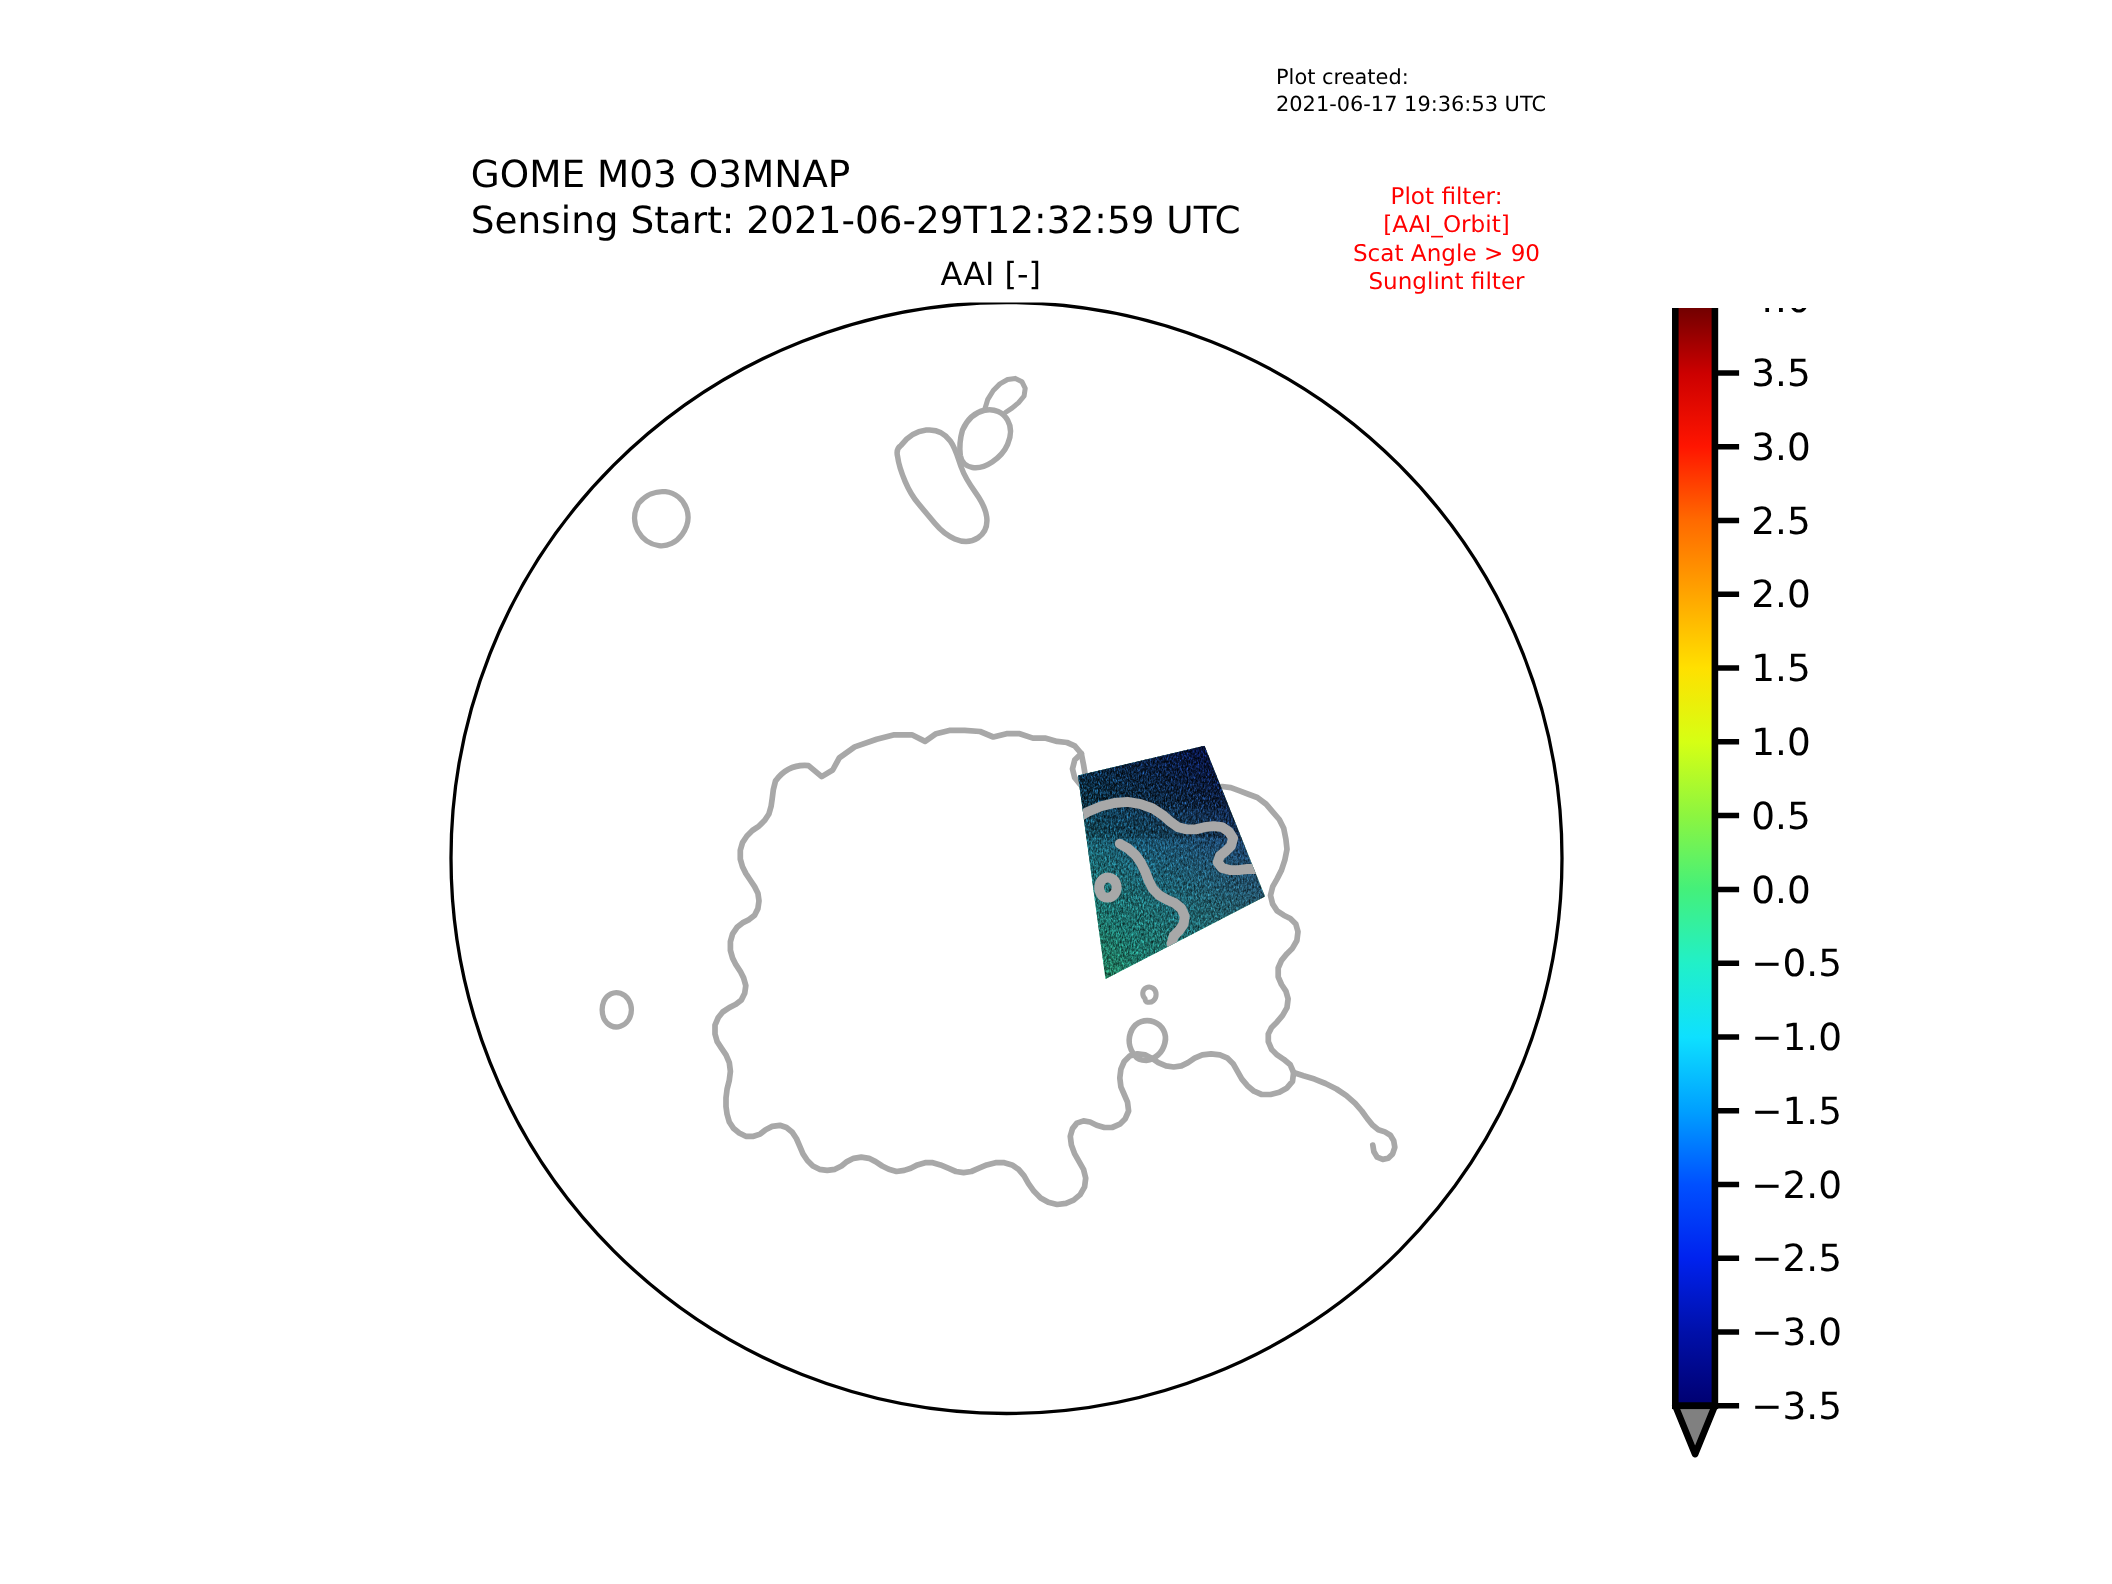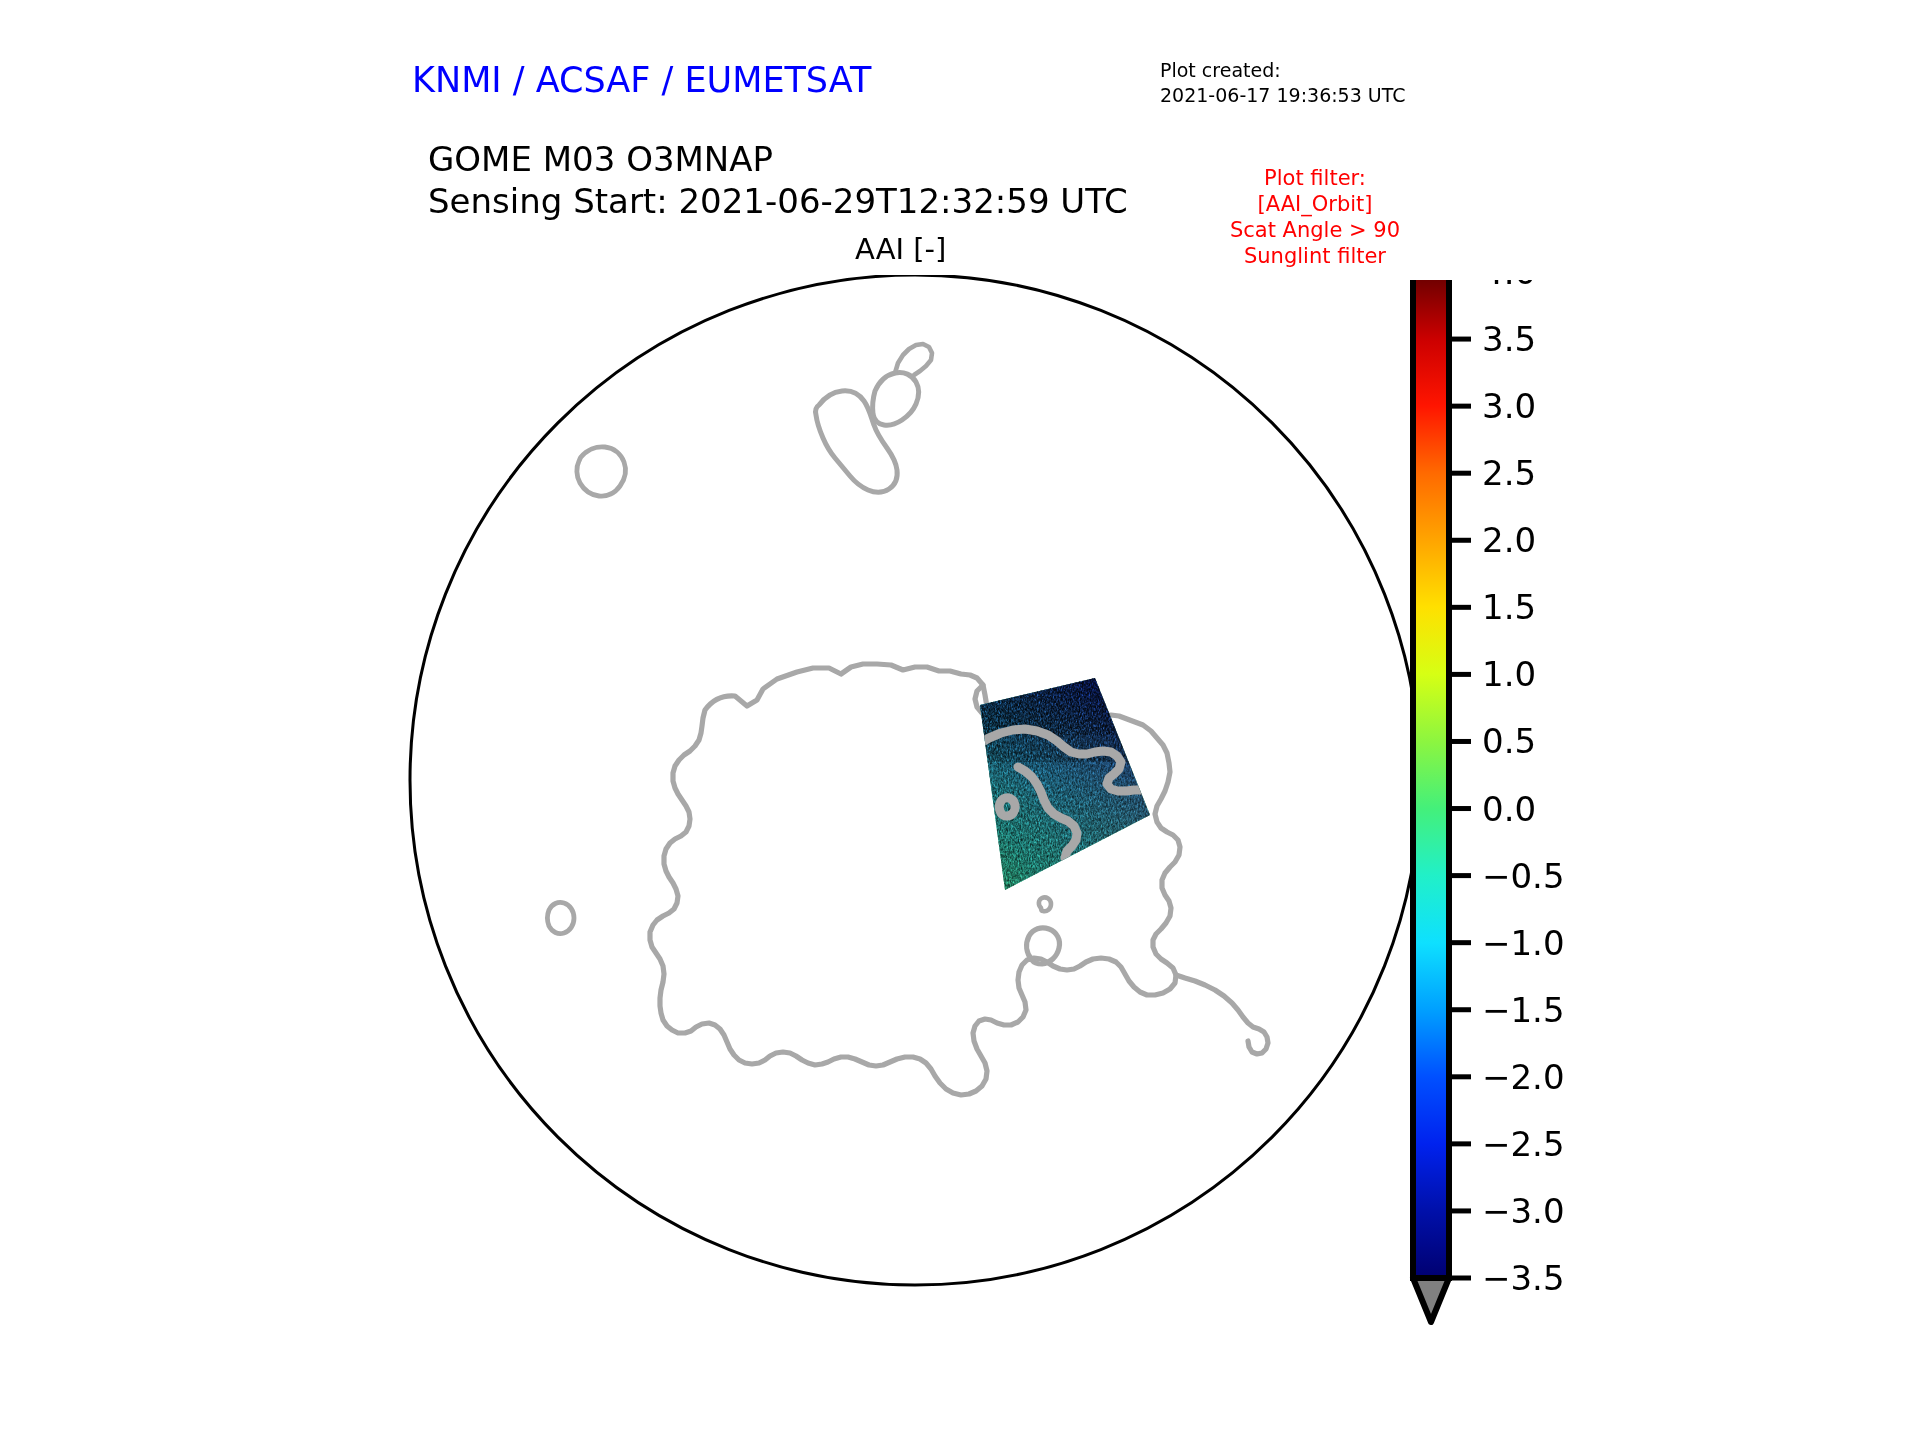--- a/index.html
+++ b/index.html
@@ -77,38 +77,37 @@
     left: 405px;
     top: 275px;
     width: 1020px;
     height: 1020px;
   }
   #map-svg { display: block; }
 
   
   #colorbar-group {
     position: absolute;
-    left: 1396px;
+    left: 1506px;
     top: 280px;
     width: 300px;
     height: 1060px;
   }
   #cb-svg { display: block; }
   .cb-tick-label {
     font-family: "DejaVu Sans", sans-serif;
     font-size: 34px;
     fill: #000000;
   }
 </style>
 </head>
 <body>
 
 <div id="page">
 
-  <div class="hdr-institutes">KNMI / ACSAF / EUMETSAT</div>
 
   <div class="hdr-created">
     <div>Plot created:</div>
     <div>2021-06-17 19:36:53 UTC</div>
   </div>
 
   <div class="hdr-product">
     <div>GOME M03 O3MNAP</div>
     <div>Sensing Start: 2021-06-29T12:32:59 UTC</div>
   </div>

